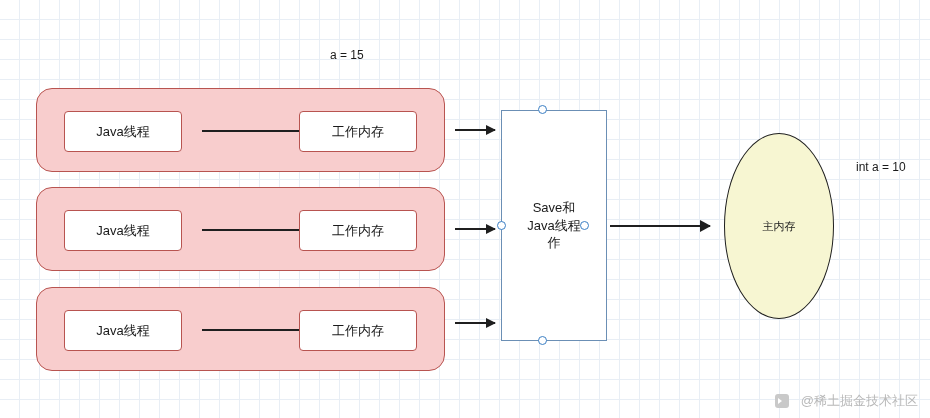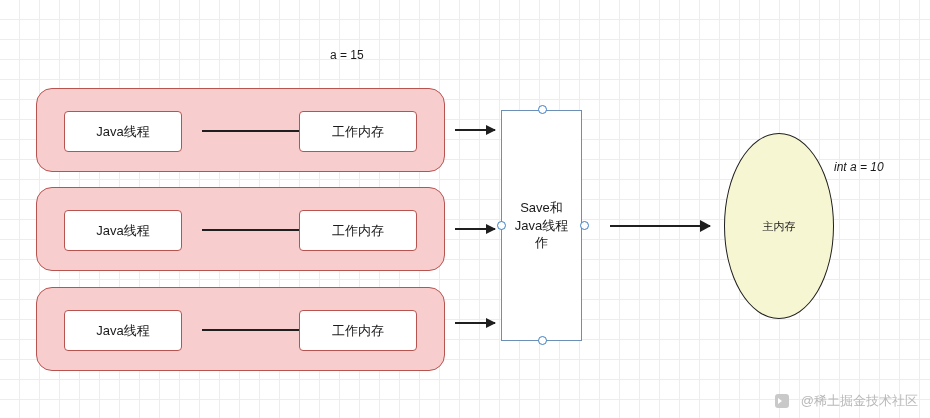--- a/index.html
+++ b/index.html
@@ -196,36 +196,36 @@
   </div>
   <div class="short-arrow" style="left:455px; top:228px; width:40px;"></div>
 
   <div class="thread-group" style="left:36px; top:287px; width:409px; height:84px;">
     <div class="inner-box" style="left:27px; top:22px; width:118px; height:41px;">Java线程</div>
     <div class="inner-arrow" style="left:165px; top:41px; width:113px;"></div>
     <div class="inner-box" style="left:262px; top:22px; width:118px; height:41px;">工作内存</div>
   </div>
   <div class="short-arrow" style="left:455px; top:322px; width:40px;"></div>
 
-  <div class="save-load-box" style="left:501px; top:110px; width:81px; height:231px;">
+  <div class="save-load-box" style="left:501px; top:110px; width:106px; height:231px;">
     <div style="display:flex; flex-direction:column; align-items:center;">
       <span>Save和</span>
       <span>Java线程</span>
       <span>作</span>
     </div>
   </div>
   <div class="endpoint" style="left:538px; top:105px;"></div>
   <div class="endpoint" style="left:497px; top:221px;"></div>
   <div class="endpoint" style="left:580px; top:221px;"></div>
   <div class="endpoint" style="left:538px; top:336px;"></div>
 
   <div class="long-arrow" style="left:610px; top:225px; width:100px;"></div>
 
   <div class="main-memory" style="left:724px; top:133px; width:110px; height:186px;">主内存</div>
 
-  <div class="label" style="left:834px; top:160px;font-style:italic;">int a = 10</div>
+  <div class="label" style="left:856px; top:160px;">int a = 10</div>
 
   <div class="watermark">
     <span class="wm-logo"></span>
     <span>@稀土掘金技术社区</span>
   </div>
 
 </div>
 
 </body></html>

